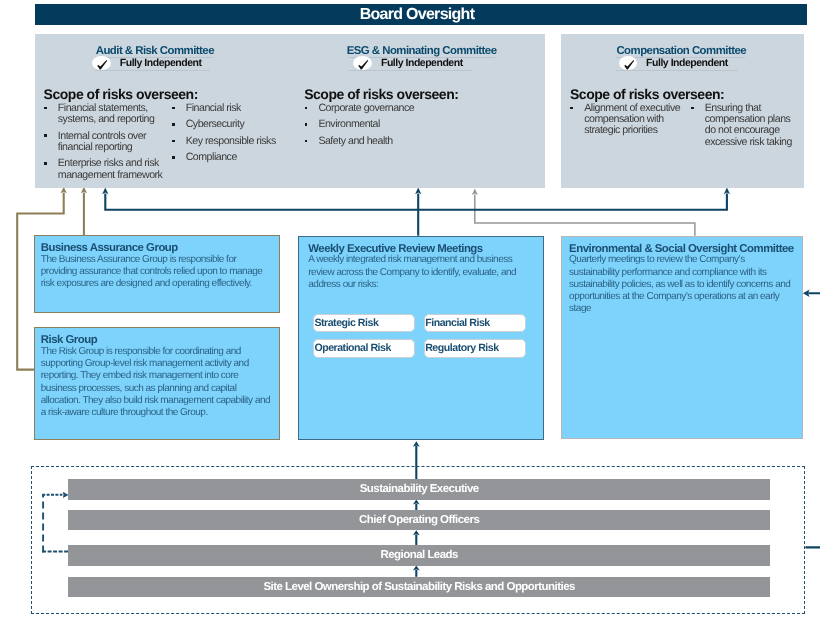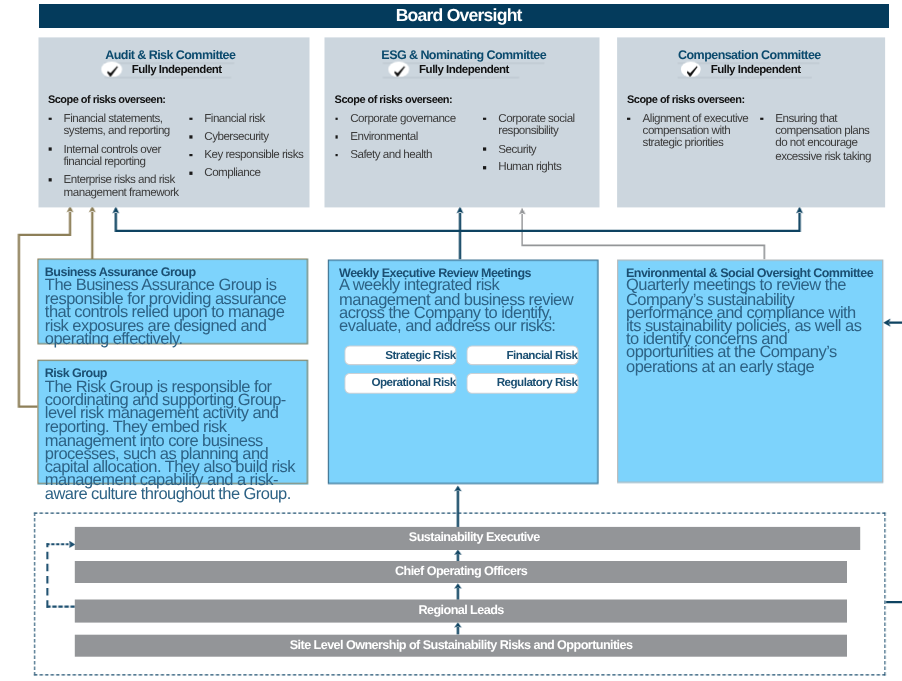--- a/index.html
+++ b/index.html
@@ -17,32 +17,32 @@
 
   
   .cmt{background:#ccd6de;}
   .cmt-title{position:absolute;color:#0b4a6d;font-weight:bold;font-size:11.4px;letter-spacing:-0.52px;
        white-space:nowrap;line-height:11px;}
   .indrow{position:absolute;height:14.2px;}
   .indrow .ell{position:absolute;left:0;top:0;width:18.6px;height:14.2px;background:#fff;border-radius:50%;}
   .indrow .chkwrap{position:absolute;left:0;top:0;width:18.6px;height:14.2px;}
   .indrow .lab{position:absolute;left:27.5px;top:0.6px;font-size:10.5px;letter-spacing:-0.48px;font-weight:bold;color:#111;white-space:nowrap;}
   .rule{position:absolute;height:1px;background:#bcc5cd;}
-  .scope{position:absolute;font-weight:bold;font-size:10px;letter-spacing:-0.48px;color:#111;white-space:nowrap;}
+  .scope{position:absolute;font-weight:bold;font-size:14px;letter-spacing:-0.48px;color:#111;white-space:nowrap;}
   .blist{position:absolute;}
   .bitem{position:relative;font-size:10.6px;letter-spacing:-0.48px;color:#3b3b3b;line-height:11.3px;margin-bottom:5.2px;}
   .bitem .dot{position:absolute;left:0.5px;top:3.8px;width:2.7px;height:2.7px;background:#1a1a1a;font-size:0;line-height:0;}
   .bitem .tx{display:block;margin-left:14.2px;}
 
   
   .gbox{position:absolute;background:#7dd3fc;box-sizing:border-box;}
   .gbox .gt{position:absolute;font-weight:bold;font-size:11.4px;letter-spacing:-0.5px;color:#1b4f72;white-space:nowrap;}
-  .gbox .gb{position:absolute;font-size:15px;letter-spacing:-0.5px;color:#2d6285;line-height:12.2px;}
+  .gbox .gb{position:absolute;font-size:10px;letter-spacing:-0.5px;color:#2d6285;line-height:12.2px;}
   .chip{position:absolute;box-sizing:border-box;border:1px solid #cbd0d5;border-radius:5px;background:#fff;
-        display:flex;align-items:center;justify-content:flex-end;
+        display:flex;align-items:center;justify-content:flex-start;
         font-size:10.6px;letter-spacing:-0.48px;font-weight:bold;color:#1b4f72;}
 
   
   #sus-label{position:absolute;left:23.8px;top:452.3px;font-size:11.5px;letter-spacing:-0.52px;font-weight:bold;color:#1b4f72;white-space:nowrap;}
   #sus-box{position:absolute;left:17.9px;top:466.4px;width:774.3px;height:147.2px;box-sizing:border-box;border:1.7px dashed #1e5070;}
   .sbar{position:absolute;background:#939598;display:flex;align-items:center;justify-content:flex-end;
         color:#fff;font-weight:bold;font-size:11.5px;letter-spacing:-0.53px;}
   .sbar span{display:block;margin-right:auto;margin-left:auto;transform:translateZ(0);}
 </style>
 </head>
@@ -94,21 +94,21 @@
     <g fill="none" stroke="#1e5070" stroke-width="1.9">
       <path d="M55.1 551.5 L29.2 551.5" stroke-dasharray="4.0 1.5"></path>
       <path d="M30.1 552.4 L30.1 493.9" stroke-dasharray="6.8 4.2"></path>
       <path d="M29.2 494.8 L49.4 494.8" stroke-dasharray="3.0 1.4"></path>
     </g>
     <g fill="#1e5070" stroke="none">
       <path d="M55.5 494.9 L49.9 491.7 L50.5 494.9 L49.9 498.1 Z"></path>
     </g>
   </svg>
 
-  <div class="abs cmt" id="card0" style="left:21.5px;top:34px;width:246px;height:153.5px;">
+  <div class="abs cmt" id="card0" style="left:21.5px;top:34px;width:246px;height:153.5px;padding-left:16px;">
     <div class="cmt-title" style="left:61.2px;top:12.1px;">Audit &amp; Risk Committee</div>
     <div class="rule" style="left:60.3px;top:22.9px;width:117.8px;"></div>
     <div class="indrow" style="left:57.8px;top:22.3px;">
       <div class="ell"></div>
       <svg class="chkwrap" viewBox="0 0 18.5 14">
         <path d="M5.9 8.6 L5.4 9.8 L8.0 13.6 L9.1 13.0 L15.1 4.7 L14.4 3.9 L8.4 10.4 Z" fill="#111"></path>
       </svg>
       <div class="lab">Fully Independent</div>
     </div>
     <div class="rule" style="left:60.3px;top:36.1px;width:115.5px;"></div>
@@ -166,34 +166,20 @@
         </div>
       <div class="bitem">
           <span class="dot"></span>
           <span class="tx">Environmental</span>
         </div>
       <div class="bitem">
           <span class="dot"></span>
           <span class="tx">Safety and health</span>
         </div>
     </div>
-    <div class="blist" style="left:143.5px;top:68.9px;width:100px;">
-      <div class="bitem">
-          <span class="dot"></span>
-          <span class="tx">Corporate social responsibility</span>
-        </div>
-      <div class="bitem">
-          <span class="dot"></span>
-          <span class="tx">Security</span>
-        </div>
-      <div class="bitem">
-          <span class="dot"></span>
-          <span class="tx">Human rights</span>
-        </div>
-    </div>
   </div>
 
   <div class="abs cmt" id="card2" style="left:548.3px;top:34px;width:243.2px;height:153.5px;">
     <div class="cmt-title" style="left:55.1px;top:12.1px;">Compensation Committee</div>
     <div class="rule" style="left:55.2px;top:22.9px;width:129px;"></div>
     <div class="indrow" style="left:57.3px;top:22.3px;">
       <div class="ell"></div>
       <svg class="chkwrap" viewBox="0 0 18.5 14">
         <path d="M5.9 8.6 L5.4 9.8 L8.0 13.6 L9.1 13.0 L15.1 4.7 L14.4 3.9 L8.4 10.4 Z" fill="#111"></path>
       </svg>
@@ -241,21 +227,21 @@
       <span>Regulatory Risk</span>
       </div>
   </div>
 
   <div class="gbox" id="box-es" style="left:548.3px;top:235.8px;width:241.5px;height:203.6px;border:1px solid #b7b7b7;">
     <div class="gt" style="left:6.8px;top:6.1px;">Environmental &amp; Social Oversight Committee</div>
     <div class="gb" style="left:6.8px;top:17.6px;width:225px;">Quarterly meetings to review the Company’s sustainability performance and compliance with its sustainability policies, as well as to identify concerns and opportunities at the Company’s operations at an early stage</div>
   </div>
 
   <div id="sus-box"></div>
-  <div class="sbar" style="left:55.2px;top:479.3px;width:702px;height:20.3px;padding-left:12px;">
+  <div class="sbar" style="left:55.2px;top:479.3px;width:702px;height:20.3px;">
     <span>Sustainability Executive</span>
     </div>
   <div class="sbar" style="left:55.2px;top:510px;width:702px;height:20.3px;">
     <span>Chief Operating Officers</span>
     </div>
   <div class="sbar" style="left:55.2px;top:545.3px;width:702px;height:20.3px;">
     <span>Regional Leads</span>
     </div>
   <div class="sbar" style="left:55.2px;top:576.8px;width:702px;height:20.3px;">
     <span>Site Level Ownership of Sustainability Risks and Opportunities</span>

